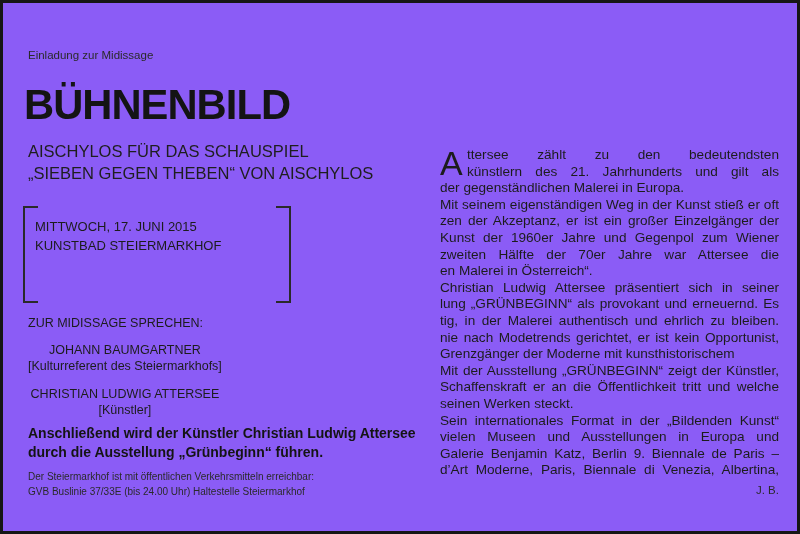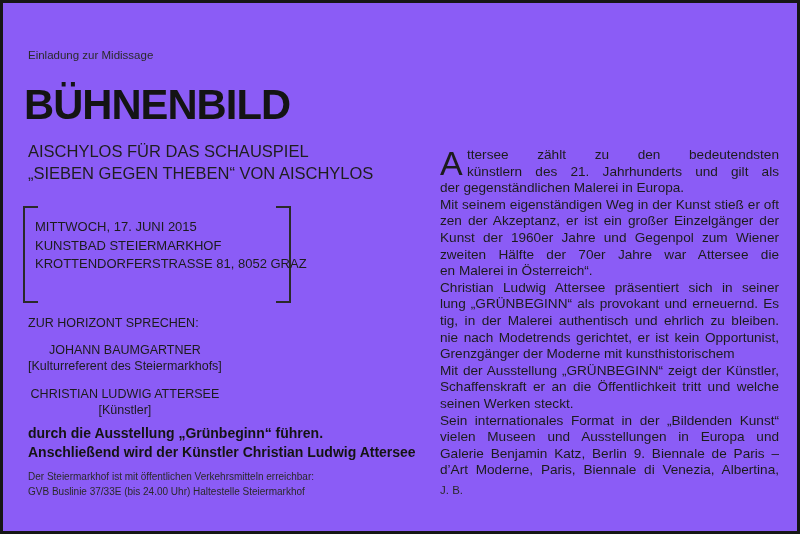--- a/index.html
+++ b/index.html
@@ -67,21 +67,21 @@
   .para { position: relative; }
   .line { height: 16.6px; overflow: hidden; }
   .line.just { text-align: justify; text-align-last: justify; }
   .line.indent { padding-left: 27px; }
   .dropcap {
     position: absolute; left: 0; top: 1px;
     font-size: 34px; line-height: 31px; font-weight: normal;
   }
   .signature {
     position: absolute; left: 437px; top: 481px; width: 339px;
-    text-align: left; font-size: 11.5px; color: #2a2a2a;
+    text-align: right; font-size: 11.5px; color: #2a2a2a;
   }
 </style>
 </head>
 <body>
 
 <div class="page">
 
   <div class="kicker">Einladung zur Midissage</div>
 
   <div class="title">BÜHNENBILD</div>
@@ -90,39 +90,38 @@
     <div>AISCHYLOS FÜR DAS SCHAUSPIEL</div>
     <div>„SIEBEN GEGEN THEBEN“ VON AISCHYLOS</div>
   </div>
 
   <div class="event-box">
     <span class="bracket left"></span>
     <span class="bracket right"></span>
     <div class="event-lines">
       <div>MITTWOCH, 17. JUNI 2015</div>
       <div>KUNSTBAD STEIERMARKHOF</div>
-      <div>KROTTENDORFERSTRASSE 81, 8052 GRAZ</div>
     </div>
   </div>
 
   <div class="speakers">
-    <div class="heading">ZUR HORIZONT SPRECHEN:</div>
+    <div class="heading">ZUR MIDISSAGE SPRECHEN:</div>
     <div class="speaker">
       <div class="name">JOHANN BAUMGARTNER</div>
       <div class="role">[Kulturreferent des Steiermarkhofs]</div>
     </div>
     <div class="speaker">
       <div class="name">CHRISTIAN LUDWIG ATTERSEE</div>
       <div class="role">[Künstler]</div>
     </div>
   </div>
 
   <div class="announcement">
+    <div>Anschließend wird der Künstler Christian Ludwig Attersee</div>
     <div>durch die Ausstellung „Grünbeginn“ führen.</div>
-    <div>Anschließend wird der Künstler Christian Ludwig Attersee</div>
   </div>
 
   <div class="transport">
     <div>Der Steiermarkhof ist mit öffentlichen Verkehrsmitteln erreichbar:</div>
     <div>GVB Buslinie 37/33E (bis 24.00 Uhr) Haltestelle Steiermarkhof</div>
   </div>
 
   <div class="article">
       <div class="para">
         <span class="dropcap">A</span>

